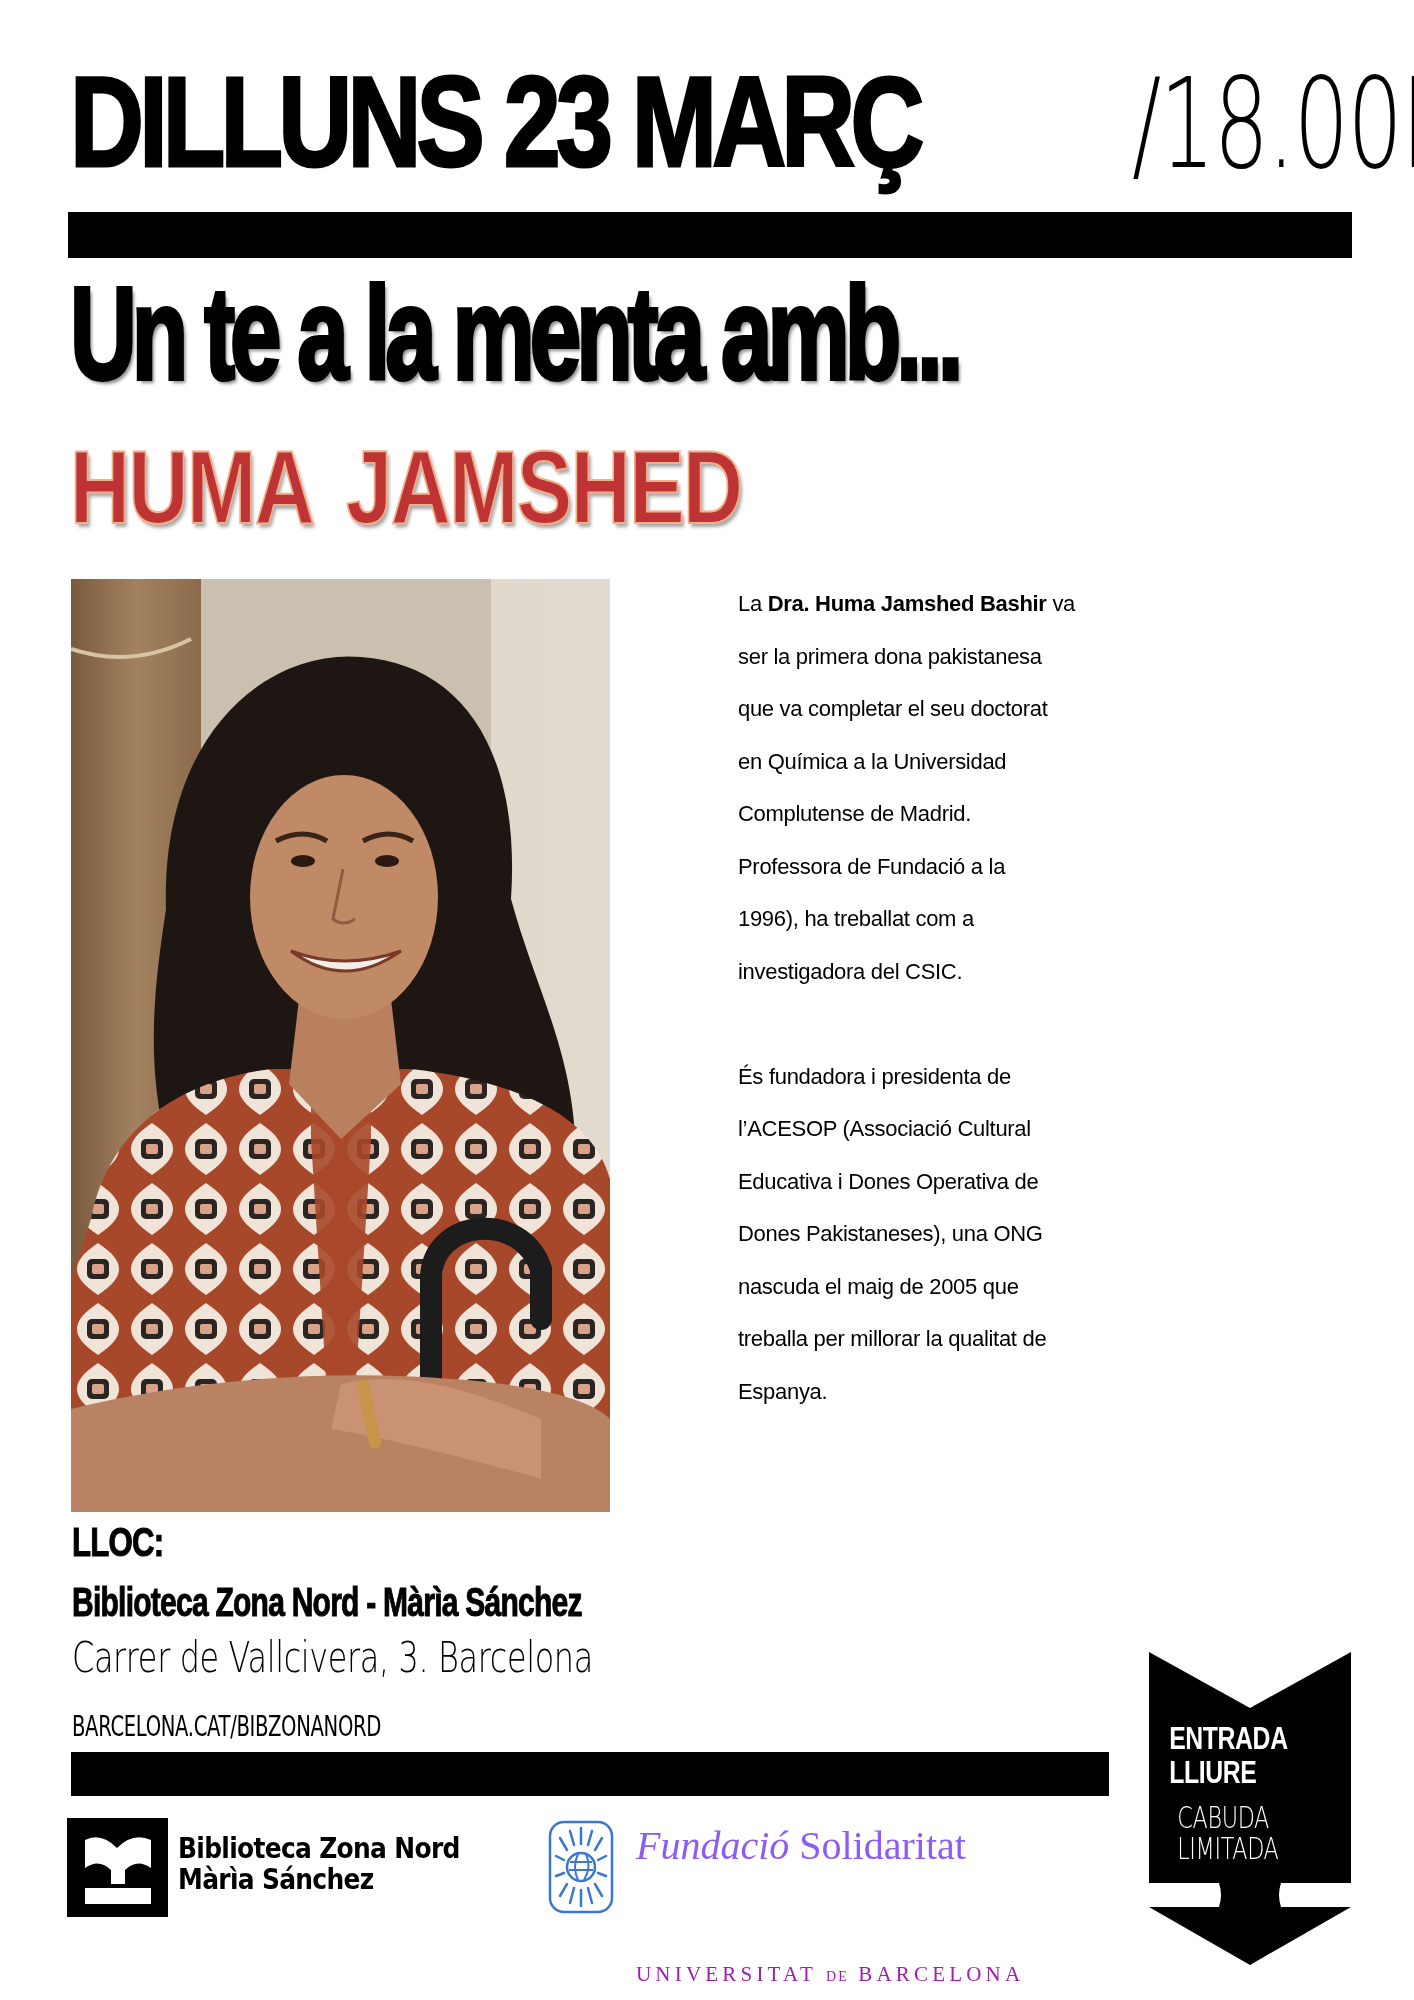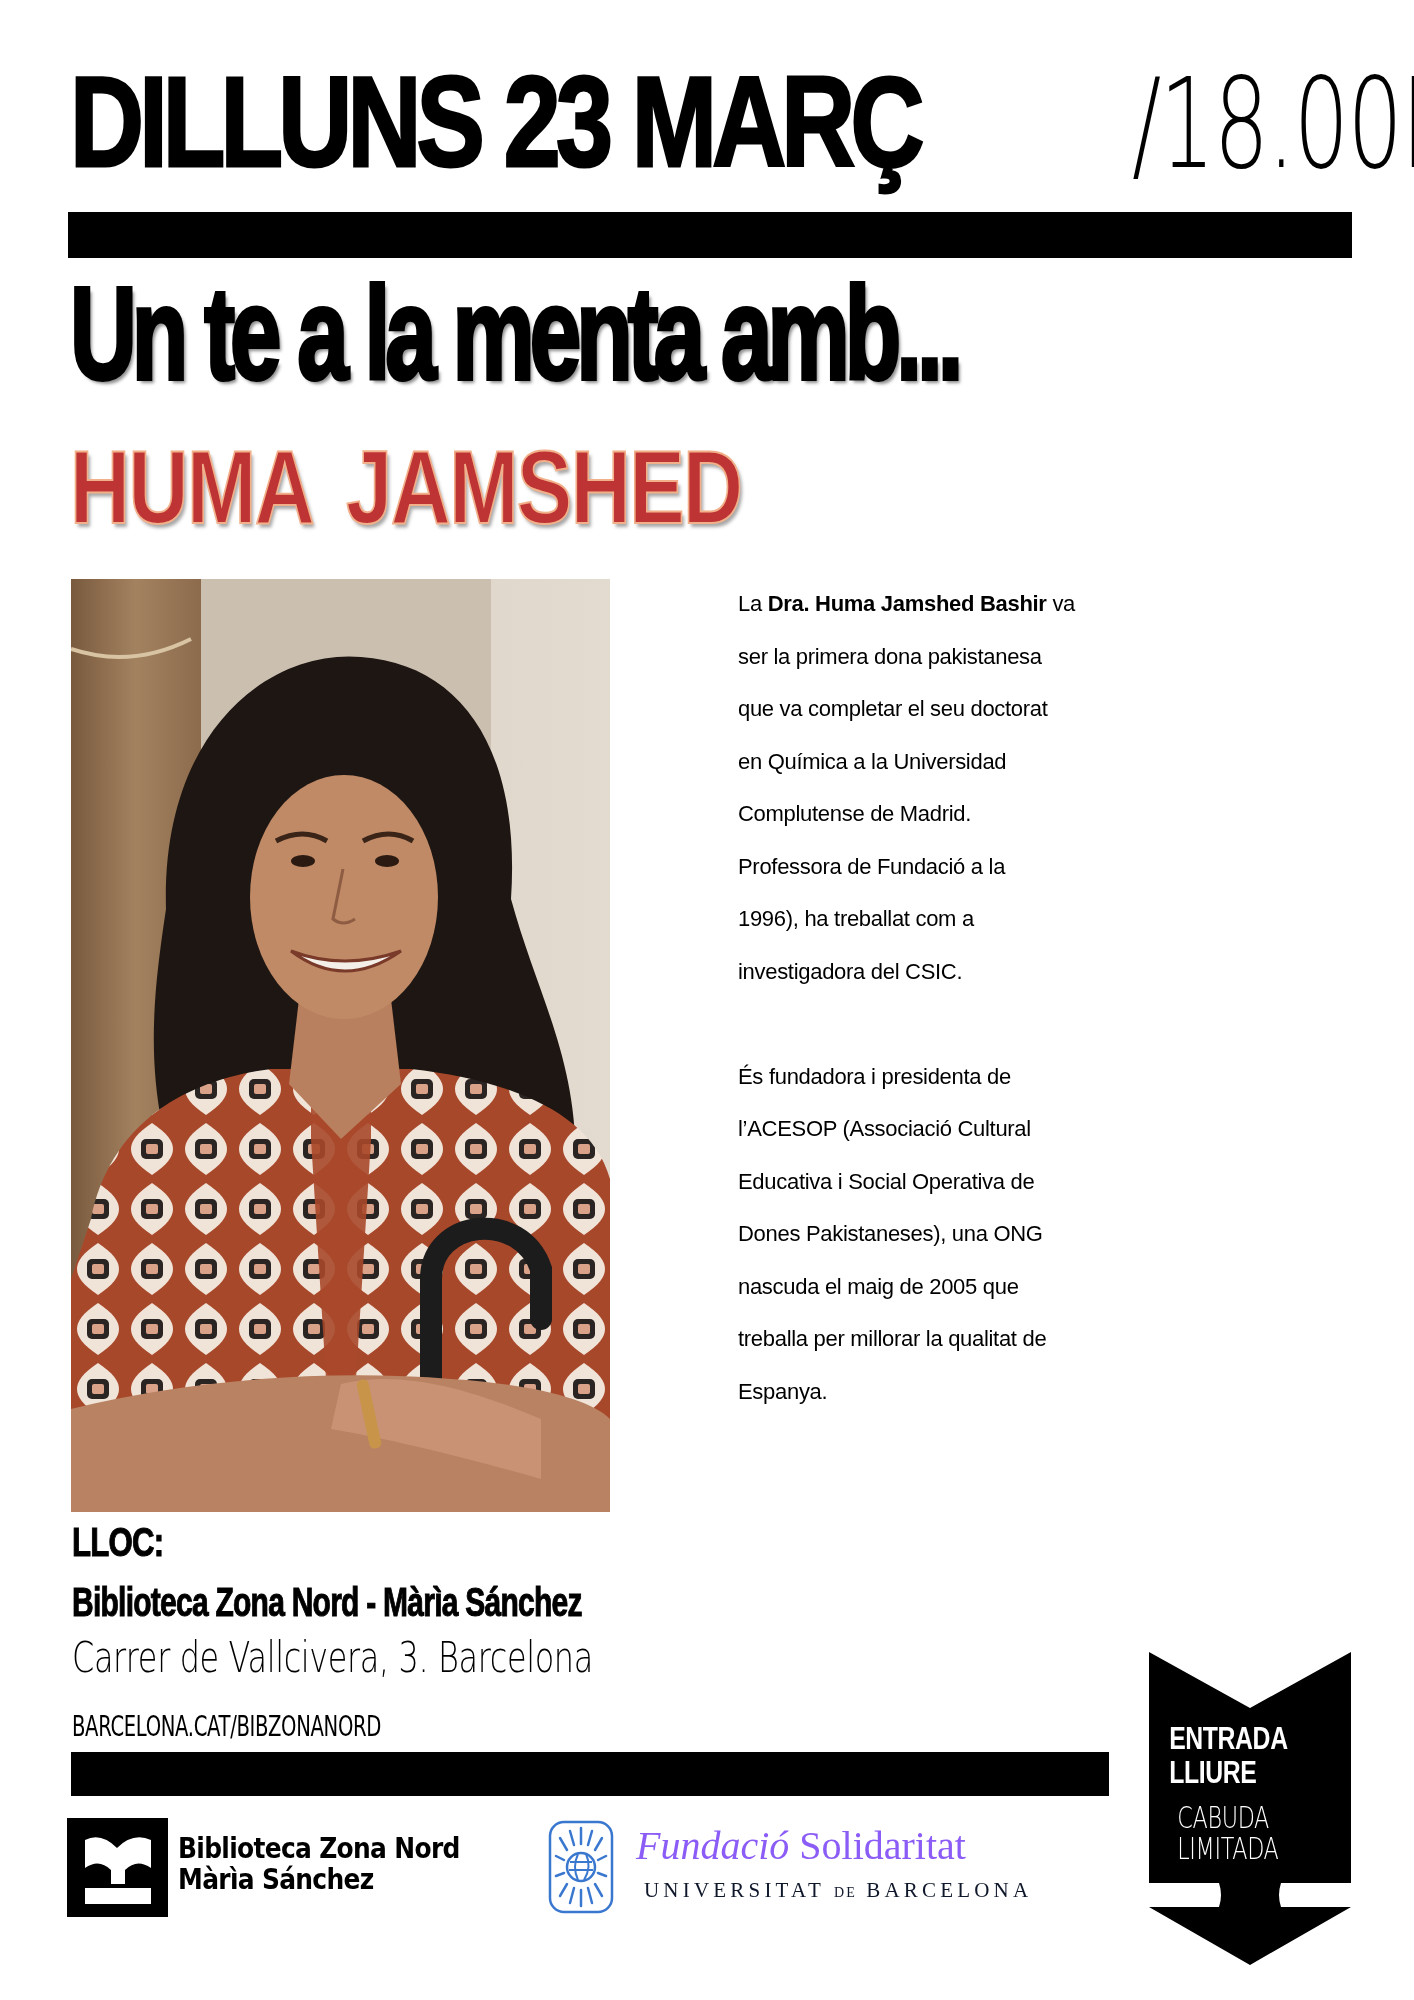--- a/index.html
+++ b/index.html
@@ -39,21 +39,21 @@
   .bar-bottom { left: 71px; top: 1752px; width: 1038px; height: 44px; }
 
   
   .bib-logo-mark { left: 67px; top: 1818px; width: 101px; height: 99px; background: #000; }
   .bib-logo-text { left: 178px; top: 1833px; font-family: "DejaVu Sans", sans-serif; font-weight: 700; font-size: 29px; line-height: 31px; letter-spacing: -0.8px; transform: scaleX(0.86); transform-origin: left top; white-space: nowrap; }
   .bib-logo-text span { display: block; }
 
   .ub-emblem { left: 548px; top: 1820px; width: 66px; height: 94px; }
   .ub-title { left: 636px; top: 1826px; white-space: nowrap; font-family: "Liberation Serif", serif; font-style: italic; font-size: 40px; line-height: 1; color: #8b5cf6; }
   .ub-title .upright { font-style: normal; }
-  .ub-sub { left: 636px; top: 1880px; white-space: nowrap; font-family: "Liberation Serif", serif; font-size: 21px; line-height: 1; color: #0f172a; letter-spacing: 4.2px; margin-left: 8px; }
+  .ub-sub { left: 636px; top: 1964px; white-space: nowrap; font-family: "Liberation Serif", serif; font-size: 21px; line-height: 1; color: #a21caf; letter-spacing: 4.2px; }
   .ub-sub .small { font-size: 14px; letter-spacing: 2px; }
 
   
   .entry-badge { left: 1149px; top: 1652px; width: 202px; height: 313px; }
   .entry-text { left: 1149px; top: 1722px; width: 202px; text-align: left; color: #fff; }
   .entry-bold { font-family: "Liberation Sans", sans-serif; font-weight: 900; font-size: 31px; line-height: 34px; letter-spacing: -0.5px; display: block; transform: scaleX(0.80); }
   .entry-light { font-family: "DejaVu Sans", sans-serif; font-weight: 300; font-size: 31px; line-height: 31px; display: block; transform: scaleX(0.72); letter-spacing: -0.5px; }
   .entry-light.first { margin-top: 12px; }
 </style>
 </head>
@@ -124,21 +124,21 @@
     <span class="line">que va completar el seu doctorat</span>
     <span class="line">en Química a la Universidad</span>
     <span class="line">Complutense de Madrid.</span>
     <span class="line">Professora de Fundació a la</span>
     <span class="line">1996), ha treballat com a</span>
     <span class="line">investigadora del CSIC.</span>
   </p>
   <p>
     <span class="line">És fundadora i presidenta de</span>
     <span class="line">l’ACESOP (Associació Cultural</span>
-    <span class="line">Educativa i Social Operativa de</span>
+    <span class="line">Educativa i Dones Operativa de</span>
     <span class="line">Dones Pakistaneses), una ONG</span>
     <span class="line">nascuda el maig de 2005 que</span>
     <span class="line">treballa per millorar la qualitat de</span>
     <span class="line">Espanya.</span>
   </p>
 </div>
 
 <div class="abs lloc-label">LLOC:</div>
 <div class="abs venue-name">Biblioteca Zona Nord - Màrìa Sánchez</div>
 <div class="abs venue-address">Carrer de Vallcivera, 3. Barcelona</div>

